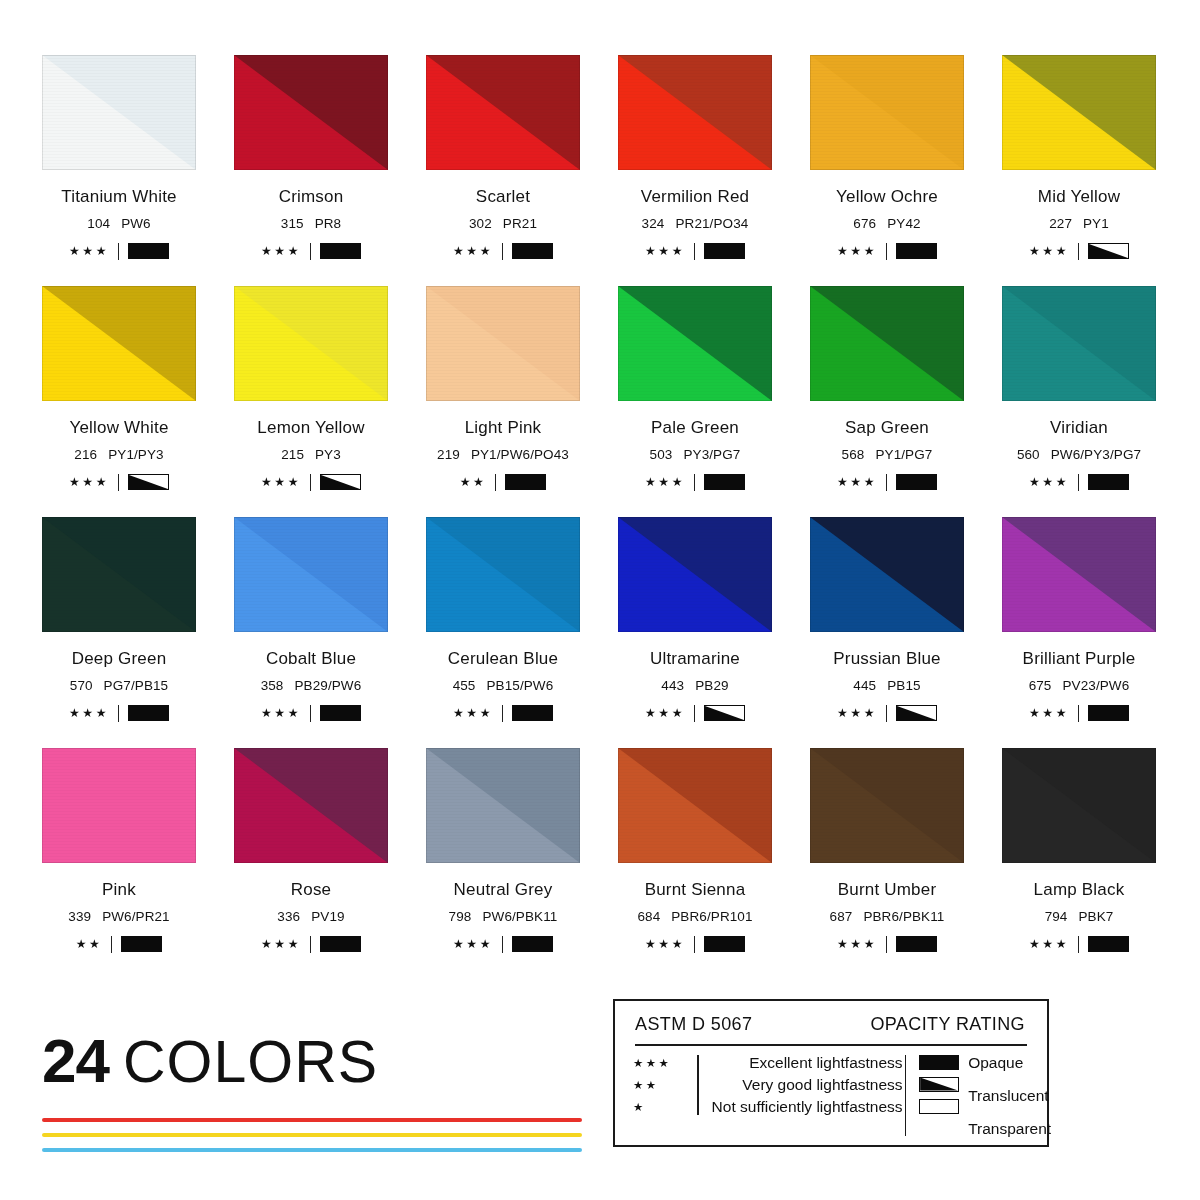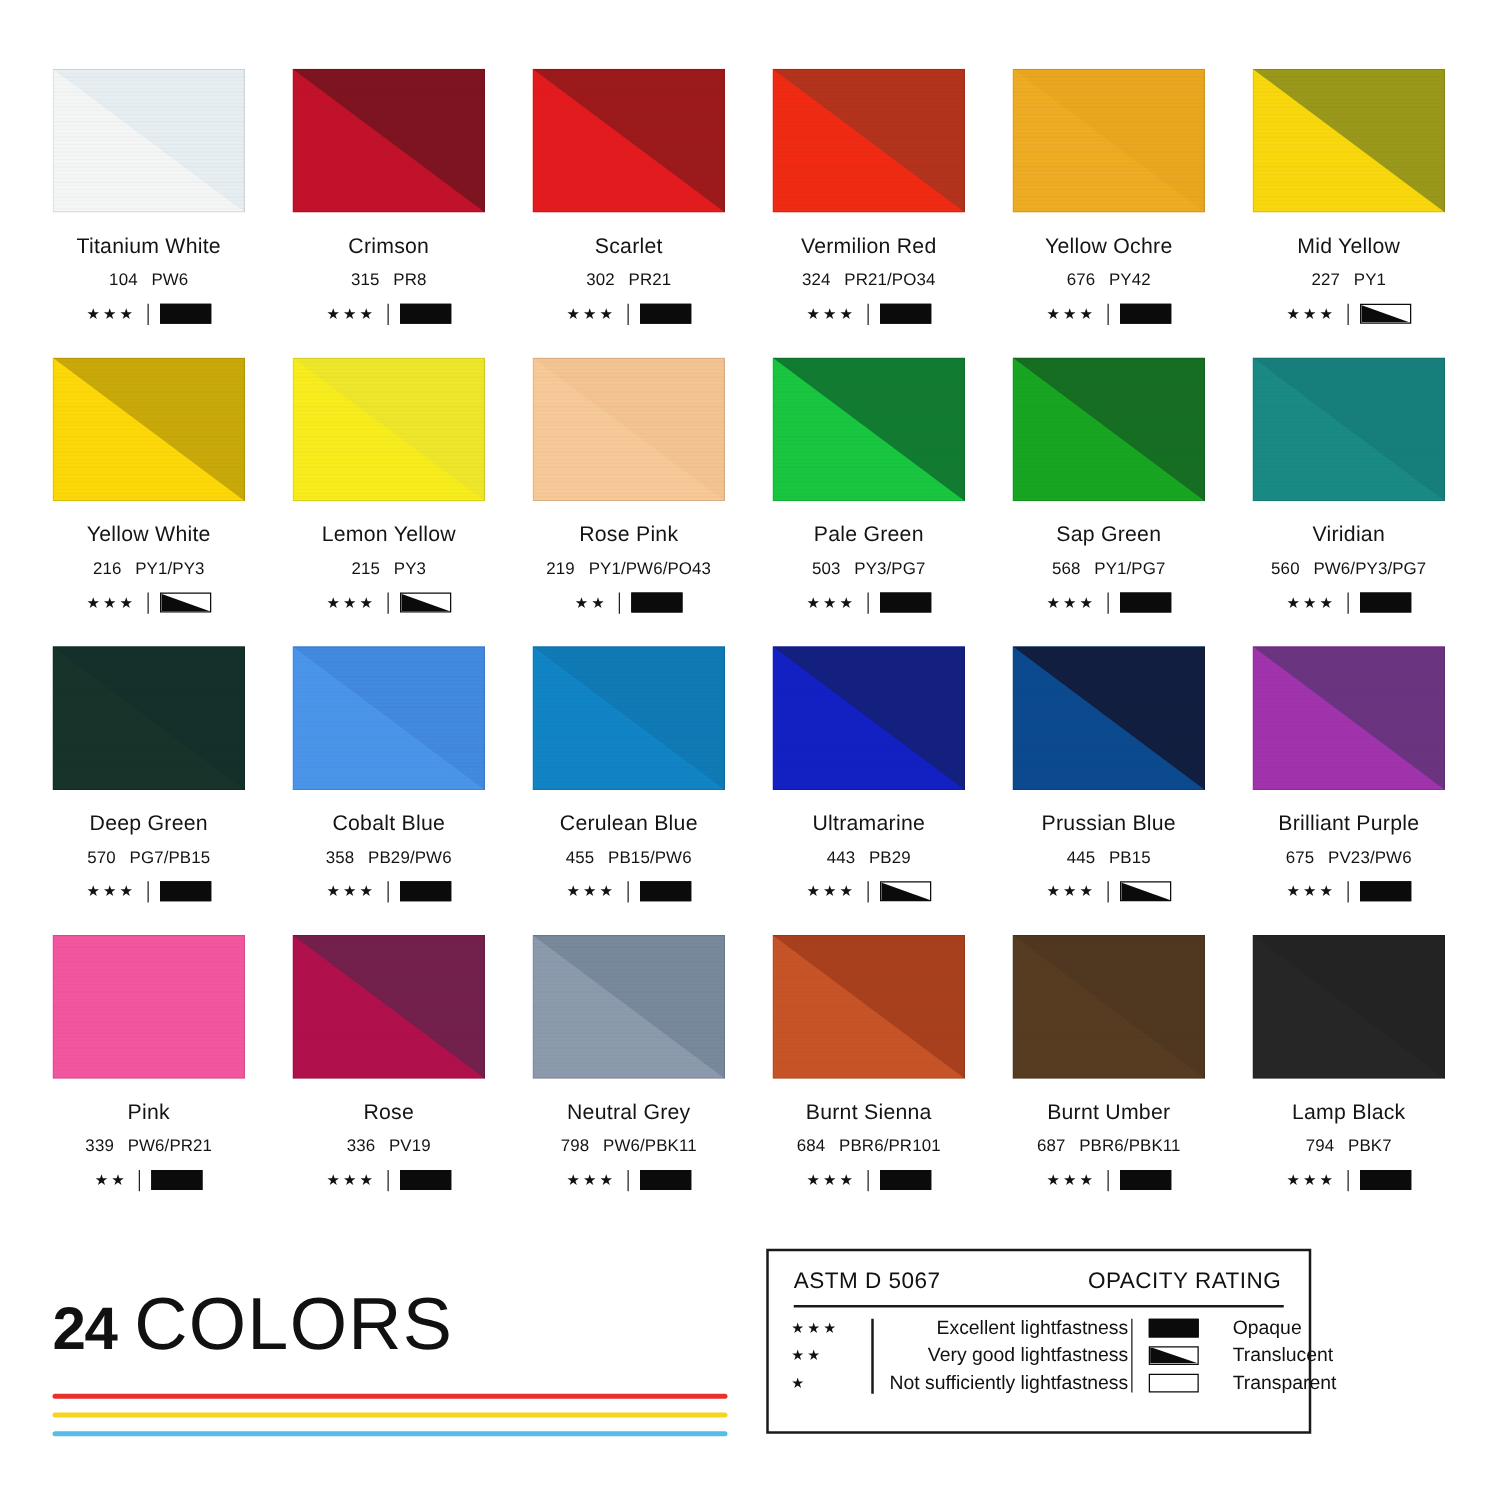--- a/index.html
+++ b/index.html
@@ -118,21 +118,21 @@
     left:42px; top:1030px;
     width:540px;
   }
   .bigtitle{
     display:flex;
     align-items:baseline;
     gap:14px;
     line-height:1;
     color:#111;
   }
-  .bignum{font-size:48px;font-weight:700;letter-spacing:-1px;}
+  .bignum{font-size:62px;font-weight:700;letter-spacing:-1px;}
   .bigword{font-size:59px;font-weight:400;letter-spacing:1px;}
   .rules{margin-top:26px;}
   .rule{height:4px;border-radius:2px;margin-bottom:11px;width:540px;}
 
   
   .legend{
     position:absolute;
     left:613px; top:999px;
     width:436px; height:148px;
     border:2px solid #1a1a1a;
@@ -165,21 +165,21 @@
     gap:7px;
     padding-top:1px;
   }
   .lf-stars div{font-size:11.5px;letter-spacing:2.5px;line-height:15px;color:#111;}
   .vline{width:1.6px;background:#1a1a1a;margin:0 13px 0 2px;align-self:stretch;}
   .lf-text{display:flex;flex-direction:column;gap:7px;text-align:right;}
   .lf-text div{font-size:15.5px;line-height:15px;color:#111;white-space:nowrap;}
   .op-col{display:flex;align-items:stretch;}
   .op-badges{display:flex;flex-direction:column;gap:7px;padding-top:0px;}
   .op-badges .op{height:15px;width:40px;}
-  .op-labels{display:flex;flex-direction:column;gap:7px;margin-left:27px;}
+  .op-labels{display:flex;flex-direction:column;gap:18px;margin-left:9px;}
   .op-labels div{font-size:15.5px;line-height:15px;color:#111;white-space:nowrap;}
 </style>
 </head>
 <body>
 
 <div class="grid">
     <div class="card">
       <div class="chip">
         <div class="base" style="background: rgb(244, 246, 246);"></div>
         <div class="mask" style="background: rgb(231, 238, 241);"></div>
@@ -323,21 +323,21 @@
         <span class="op translucent"></span>
       </div>
     </div>
     <div class="card">
       <div class="chip">
         <div class="base" style="background: rgb(247, 201, 152);"></div>
         <div class="mask" style="background: rgb(244, 195, 146);"></div>
         <div class="grain"></div>
         <div class="edge"></div>
       </div>
-      <div class="cname">Rose Pink</div>
+      <div class="cname">Light Pink</div>
       <div class="crow">
         <span class="cnum">219</span>
         <span>PY1/PW6/PO43</span>
       </div>
       <div class="meta">
         <span class="stars">★★</span>
         <span class="sep"></span>
         <span class="op opaque"></span>
       </div>
     </div>

